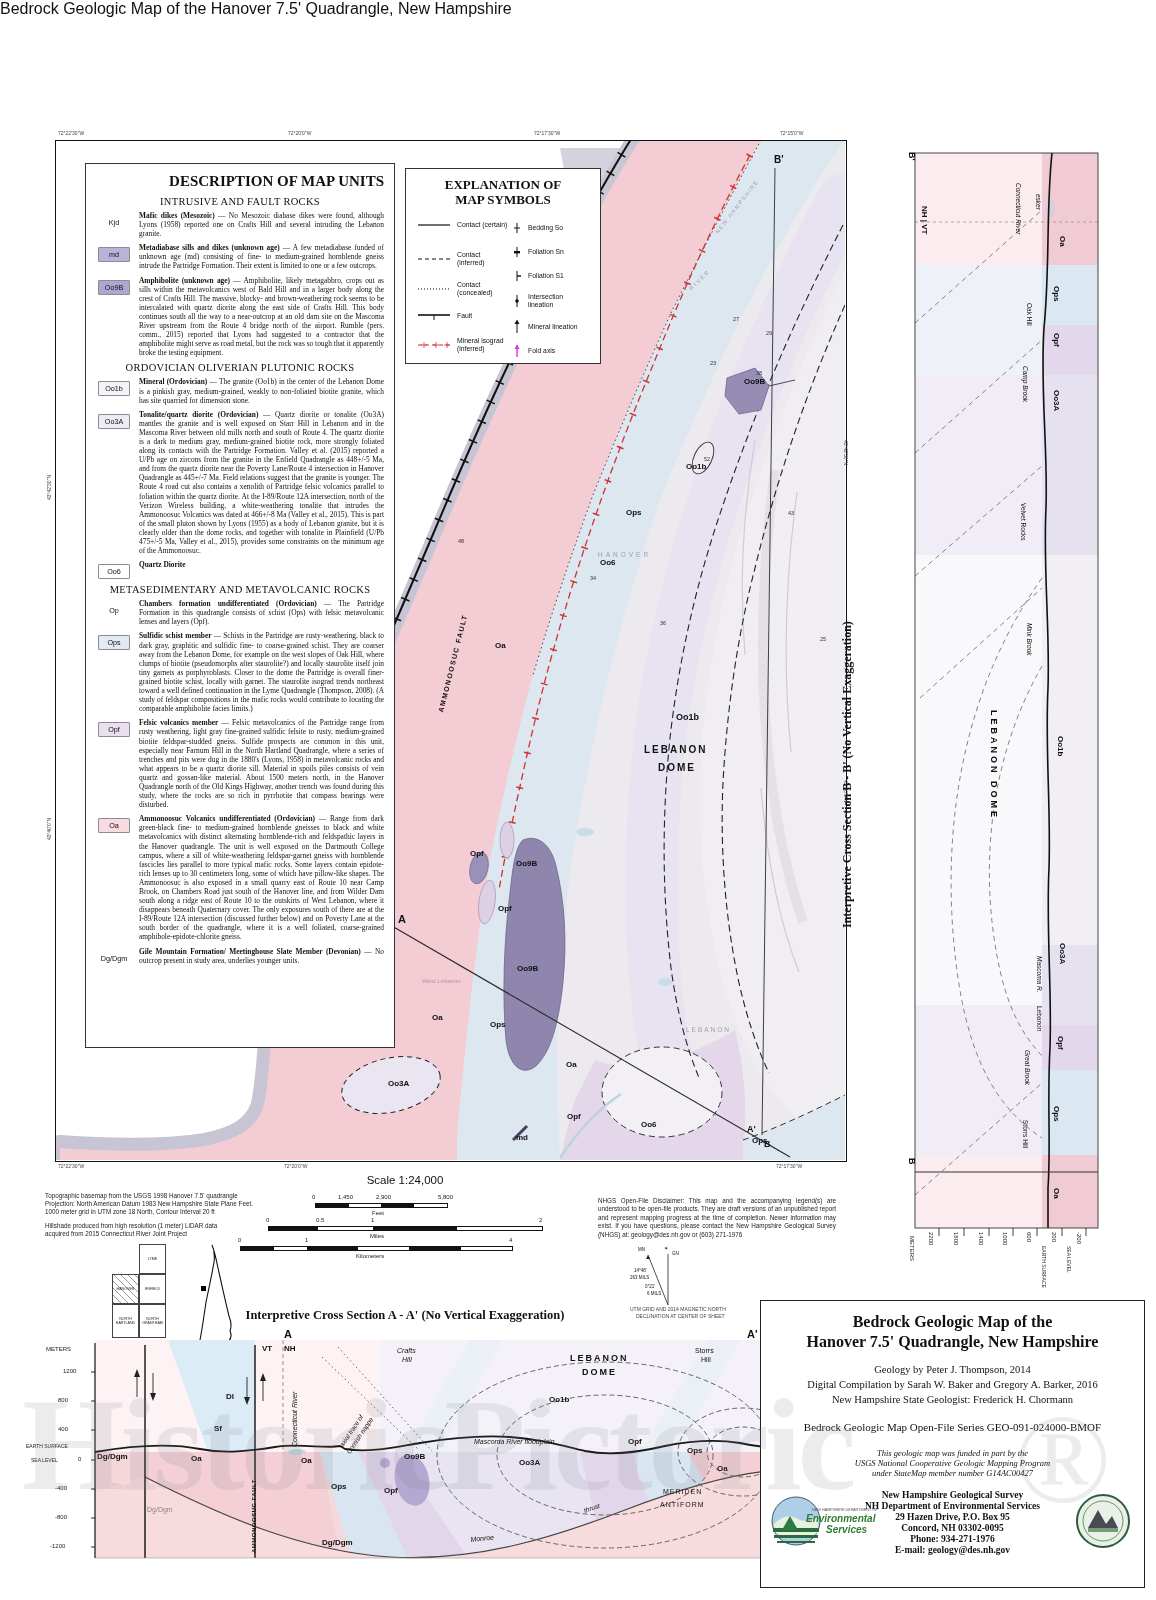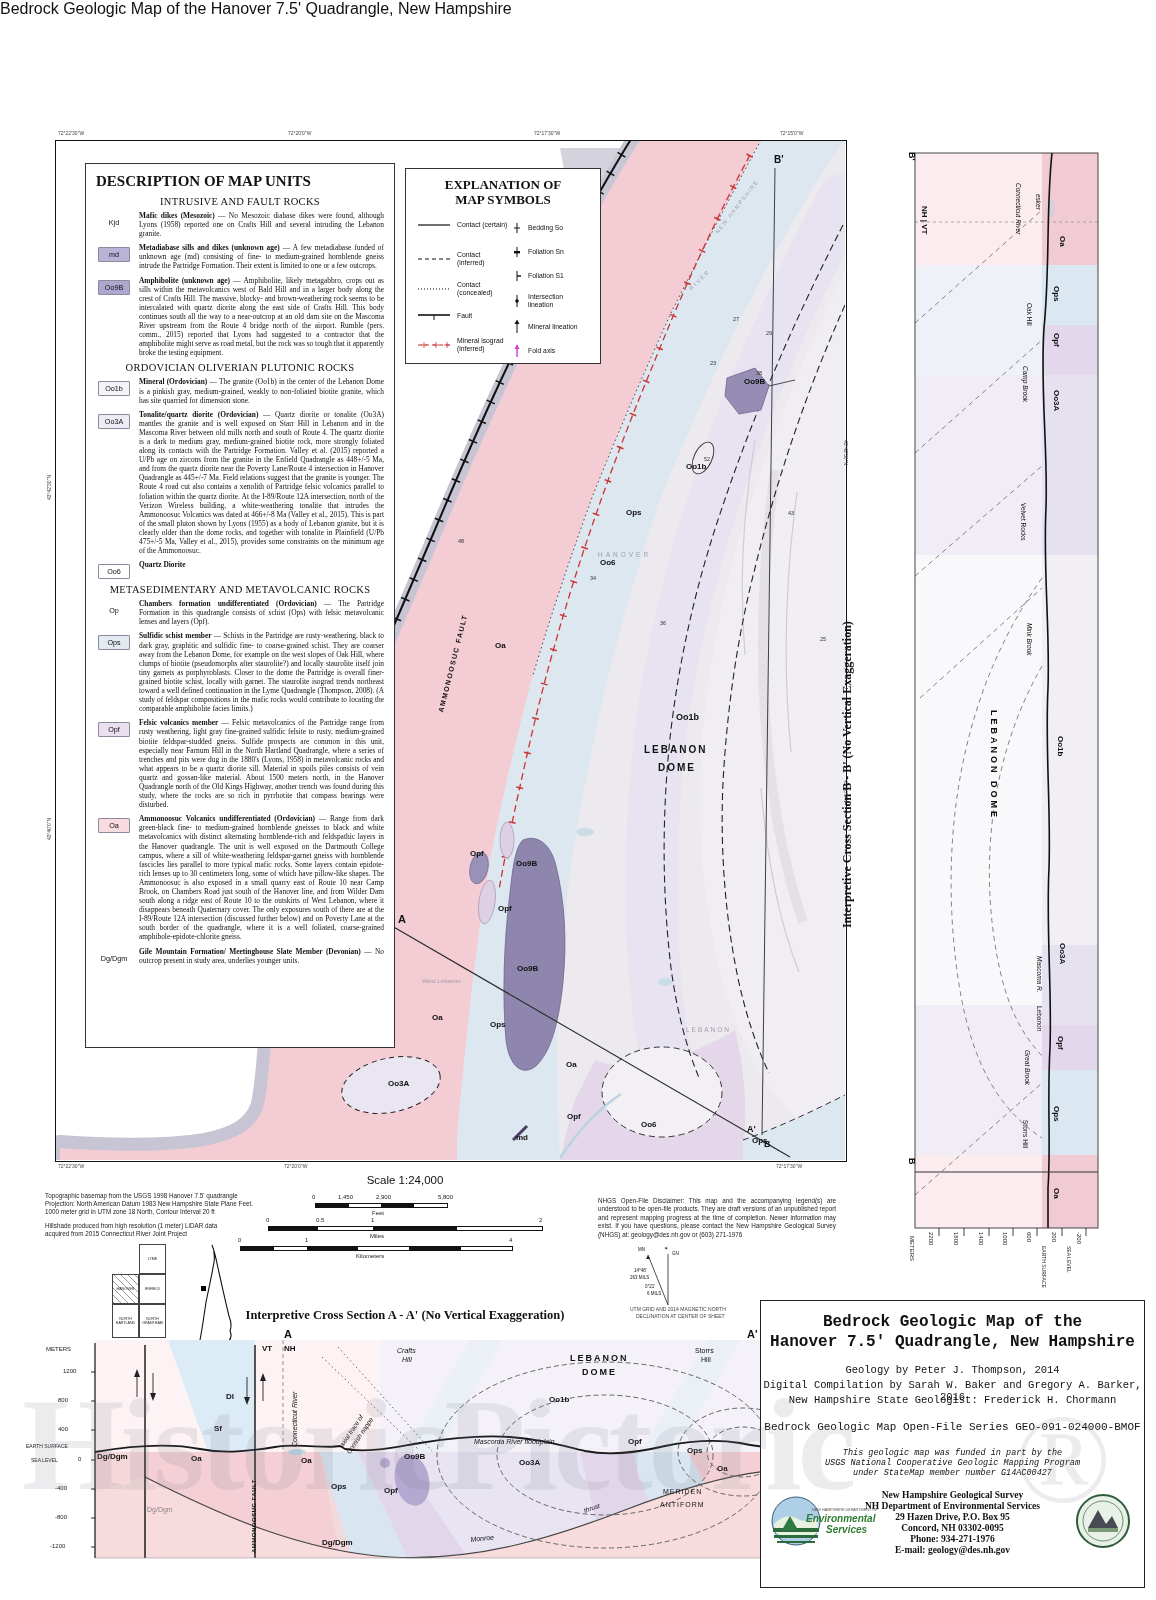--- a/index.html
+++ b/index.html
@@ -17,38 +17,38 @@
 .gh{color:#a39bab}
 .dip{font-size:5.5px;color:#333}
 .ax{font-size:6px;color:#222}
 .ax5{font-size:5px;color:#222}
 .g5{font-size:5px;color:#444}
 .r90{transform:rotate(90deg);transform-origin:0 0}
 .rN90{transform:rotate(-90deg);transform-origin:0 0}
 #map-frame{position:absolute;left:55px;top:140px;width:790px;height:1020px;border:1.4px solid #111;pointer-events:none}
 #map-svg,#xsa-svg,#xsb-svg{position:absolute}
 #desc-panel{position:absolute;left:85px;top:163px;width:310px;height:885px;background:#fff;border:1px solid #333;padding:7px 10px;box-sizing:border-box;z-index:5;overflow:hidden}
-.dp-title{text-align:left;font-family:"Liberation Serif",serif;font-weight:bold;font-size:15px;margin:2px 0 6px}
+.dp-title{text-align:right;font-family:"Liberation Serif",serif;font-weight:bold;font-size:15px;margin:2px 0 6px}
 .dp-head{text-align:center;font-family:"Liberation Serif",serif;font-size:10.5px;margin:5px 0 4px;letter-spacing:.3px}
 .unit{display:flex;gap:7px;margin-bottom:5px}
 .ucode{flex:0 0 36px;text-align:center}
 .ucode span{display:inline-block;min-width:26px;padding:2px 2px;font-size:7.2px;border-radius:1px}
 .ucode .sw{border:.8px solid #8a8a9a}
 .utext{font-family:"Liberation Serif",serif;font-size:7.4px;line-height:9.1px;text-align:justify}
 .utext b{font-weight:bold}
 #legend-panel{position:absolute;left:405px;top:168px;width:196px;height:196px;background:#fff;border:1px solid #333;z-index:5;box-sizing:border-box}
 .lg-title{text-align:center;font-family:"Liberation Serif",serif;font-weight:bold;font-size:13px;line-height:15px;margin-top:8px}
 .lg-row{position:absolute;display:flex;align-items:center;gap:5px}
 .lg-lab{font-size:6.8px;line-height:8px;white-space:normal;width:52px}
 .bar{position:absolute;height:5px;border:.8px solid #111;box-sizing:border-box}
 .cell{position:absolute;border:.8px solid #444;box-sizing:border-box;font-size:3.6px;line-height:4.2px;text-align:center;display:flex;align-items:center;justify-content:center;color:#222}
 .hatch{background:repeating-linear-gradient(45deg,#9a9a9a 0 1px,transparent 1px 5px)}
 .note{font-size:6.3px;color:#222}
 #disclaimer{position:absolute;left:598px;top:1197px;width:238px;font-size:6.3px;line-height:8.4px;text-align:justify;color:#222}
-.tb-c{position:absolute;left:760px;width:385px;text-align:center;font-family:Liberation Mono, monospace}
+.tb-c{position:absolute;left:760px;width:385px;text-align:center;font-family:Liberation Serif, serif}
 .tb-c2{position:absolute;left:835px;width:235px;text-align:center;font-family:"Liberation Serif",serif}
 #title-block{position:absolute;left:760px;top:1300px;width:385px;height:288px;border:1.6px solid #222;background:#fff;box-sizing:border-box}
 #watermark{position:absolute;left:22px;top:1368px;font-family:"Liberation Serif",serif;font-weight:bold;font-size:132px;letter-spacing:-4px;color:rgba(125,125,138,.15);z-index:50;pointer-events:none}
 #watermark-reg{position:absolute;left:1014px;top:1386px;font-family:"Liberation Serif",serif;font-size:128px;color:rgba(125,125,138,.15);z-index:50;pointer-events:none}
 </style>
 </head>
 <body>
 
 <div class="al" id="page-title" style="left:0;right:0">Bedrock Geologic Map of the Hanover 7.5' Quadrangle, New Hampshire</div>
 

